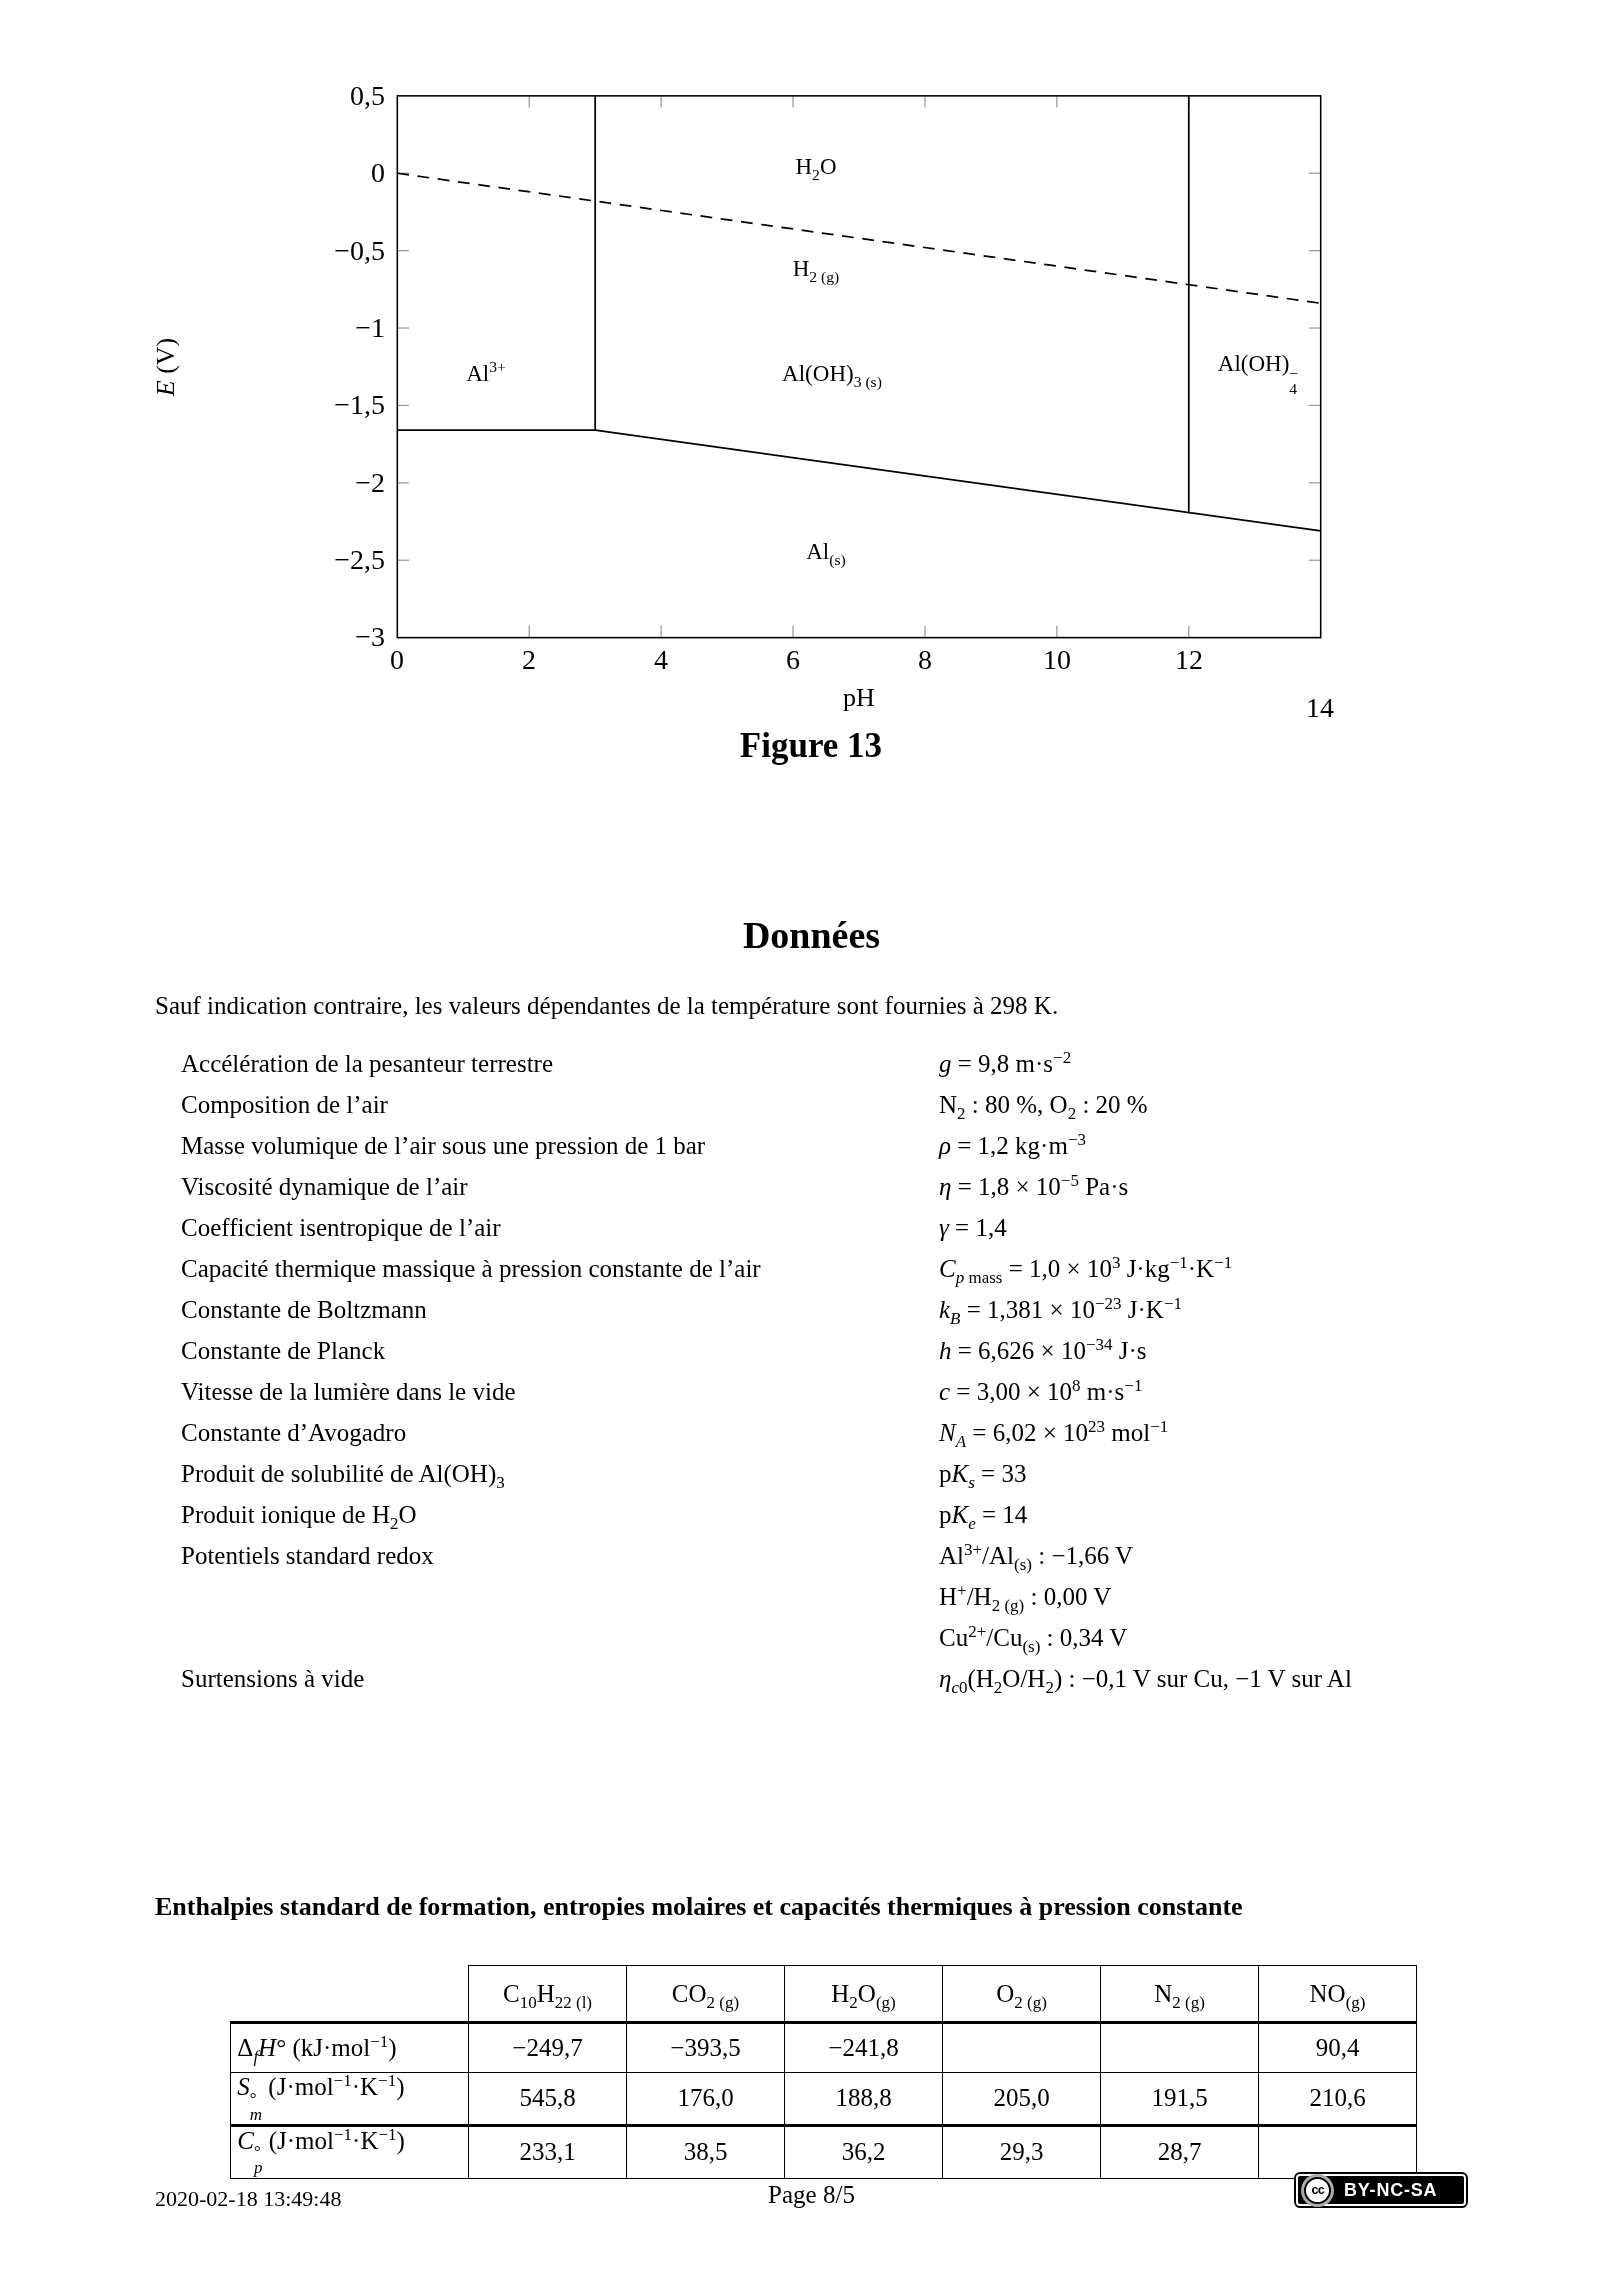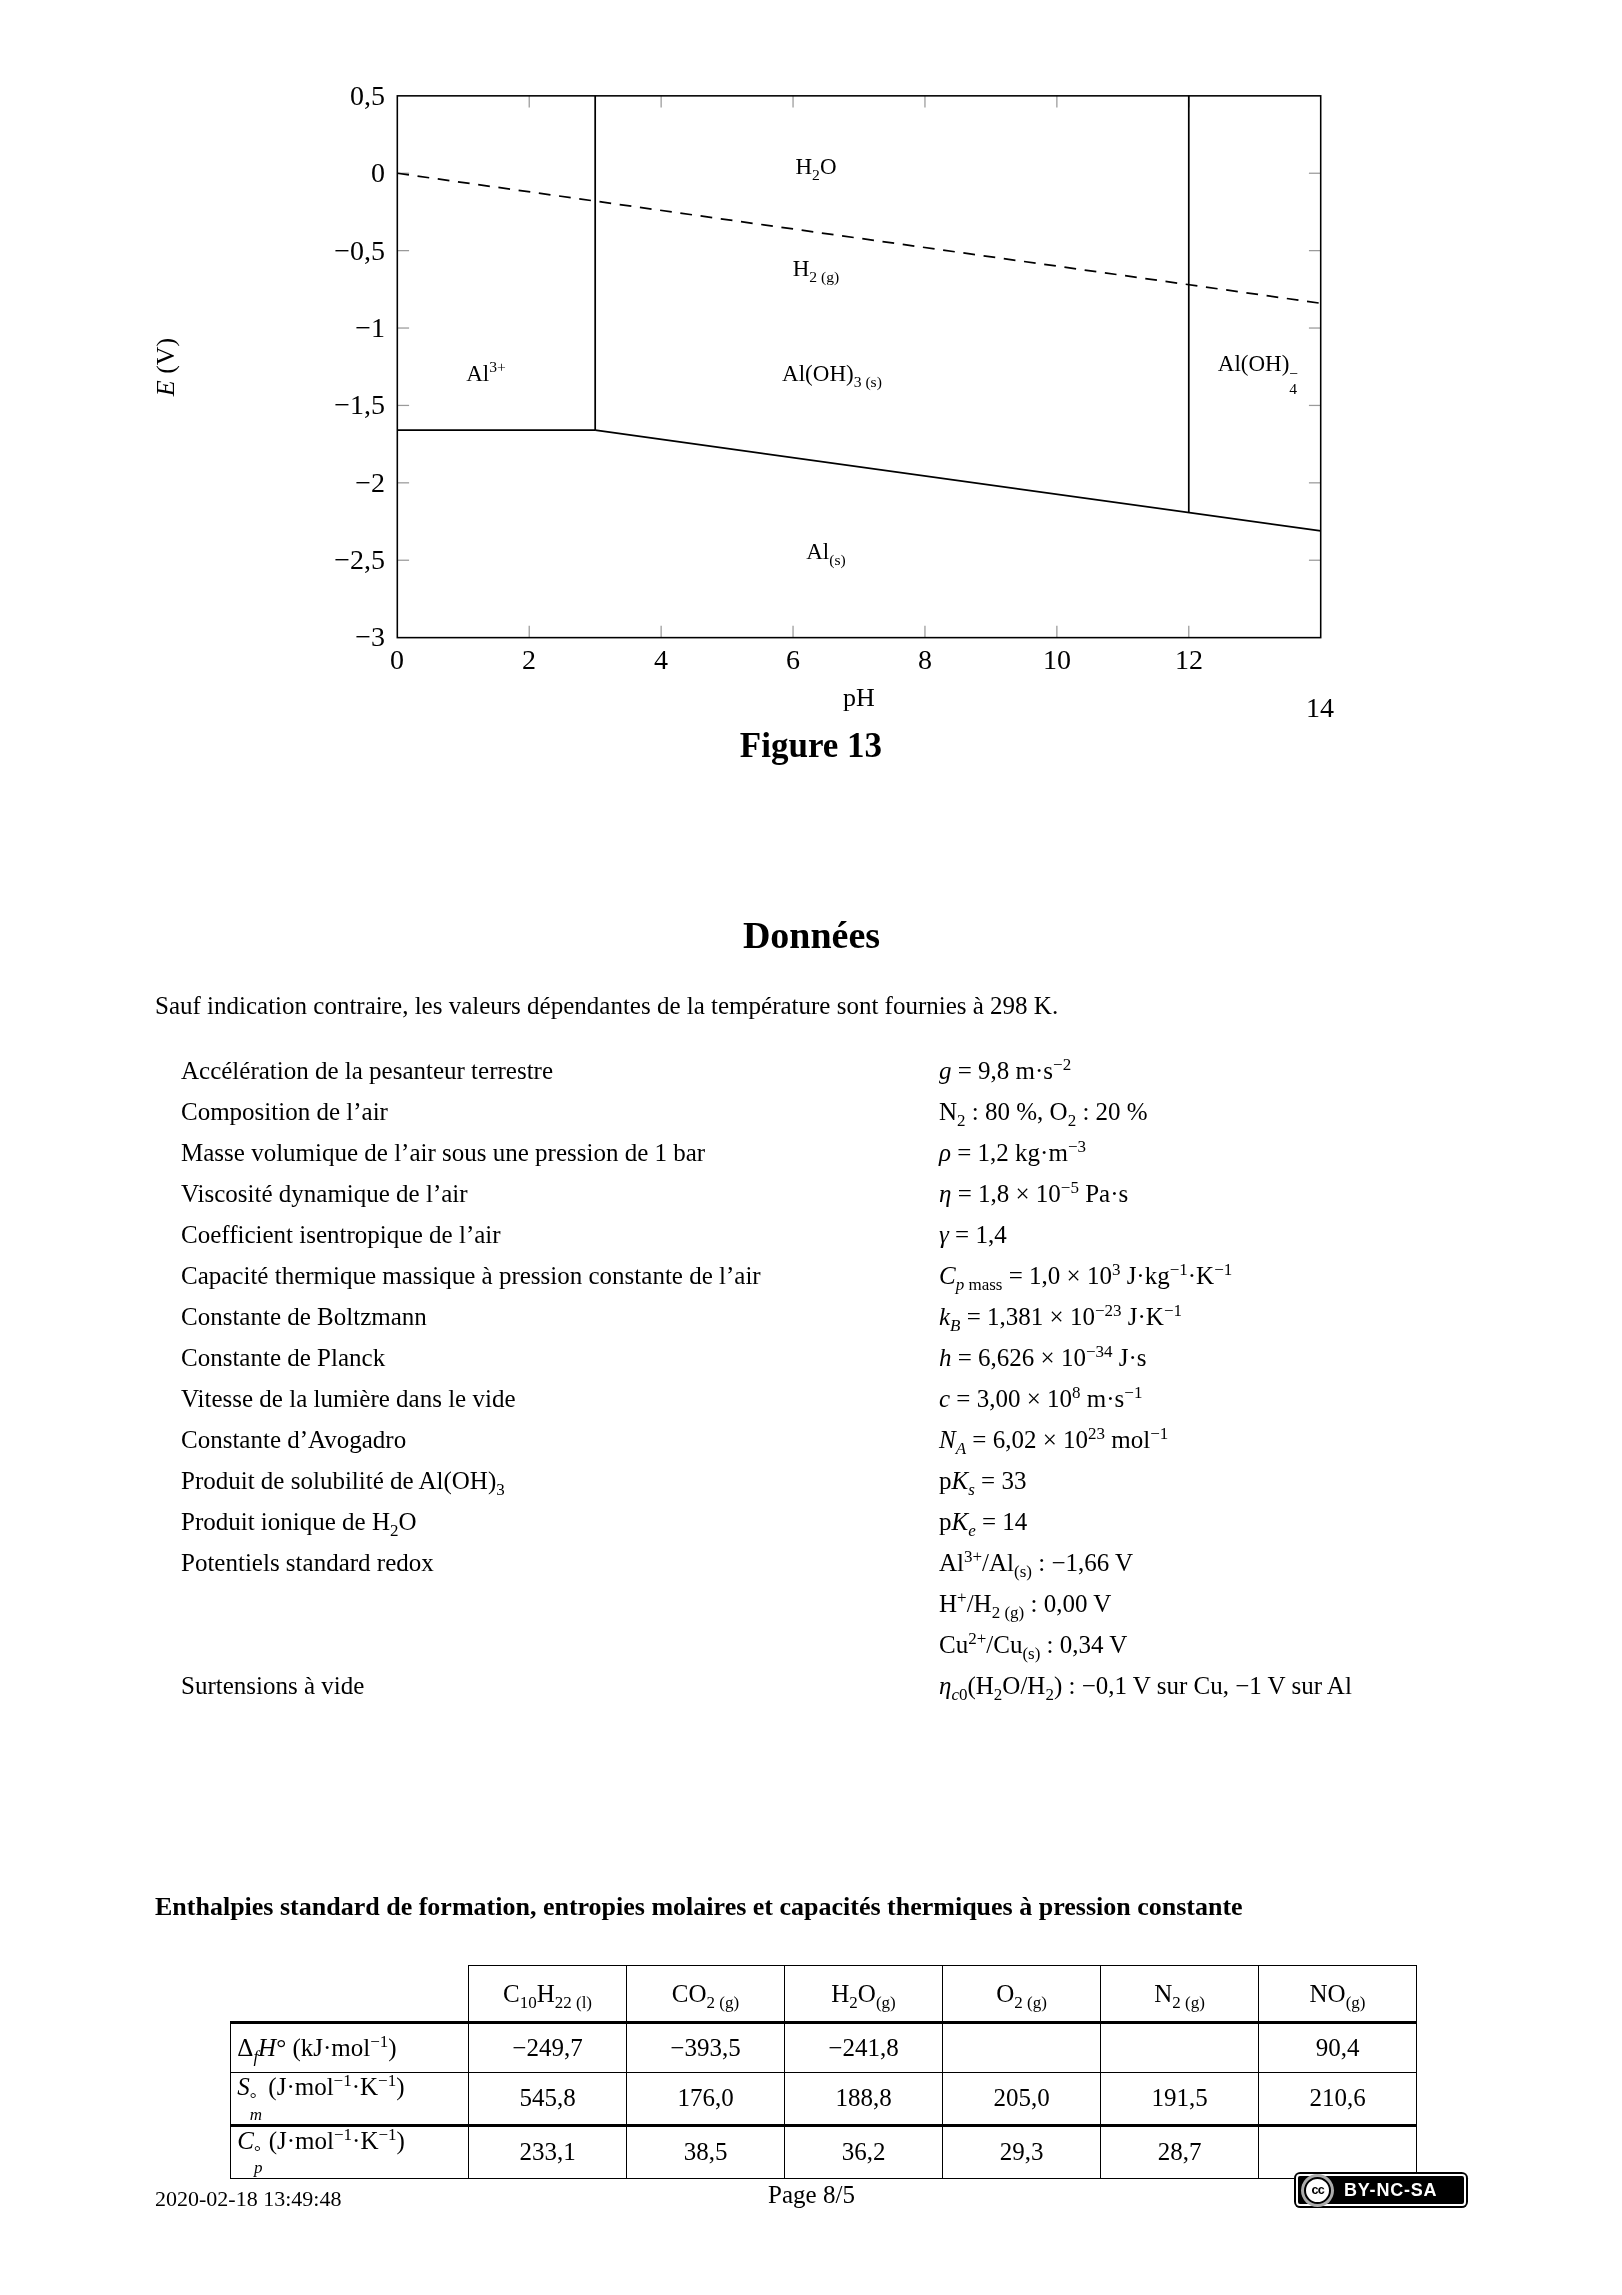--- a/index.html
+++ b/index.html
@@ -22,21 +22,21 @@
   .yaxis-title{position:absolute;left:166px;top:367px;transform:translate(-50%,-50%) rotate(-90deg);
                font-size:26px;white-space:nowrap}
   .fig-caption{position:absolute;left:811px;top:746px;transform:translate(-50%,-50%);
                font-weight:bold;font-size:35px;white-space:nowrap}
 
   
   #sec-title{position:absolute;left:0;top:913px;width:1623px;text-align:center;
              font-size:38px;font-weight:bold}
   #intro{position:absolute;left:155px;top:992px;font-size:25px;white-space:nowrap}
   #constants{position:absolute;left:181px;top:1050px;width:1350px}
-  .drow{height:41px;display:flex;align-items:center}
+  .drow{height:41px;display:flex;align-items:flex-start}
   .dlabel{width:758px;font-size:25px;white-space:nowrap}
   .dvalue{font-size:25px;white-space:nowrap}
 
   
   #tbl-heading{position:absolute;left:155px;top:1892px;font-size:26px;font-weight:bold;white-space:nowrap}
   #thermo{position:absolute;left:230px;top:1965px;border-collapse:collapse;table-layout:fixed}
   #thermo td,#thermo th{border:1.6px solid #000;font-size:25px;font-weight:normal;
                         text-align:center;padding:0;overflow:hidden}
   #thermo tr.hdr td,#thermo tr.hdr th{height:57px;border-bottom:3.1px solid #000}
   #thermo tr.data td,#thermo tr.data th{height:50px}

